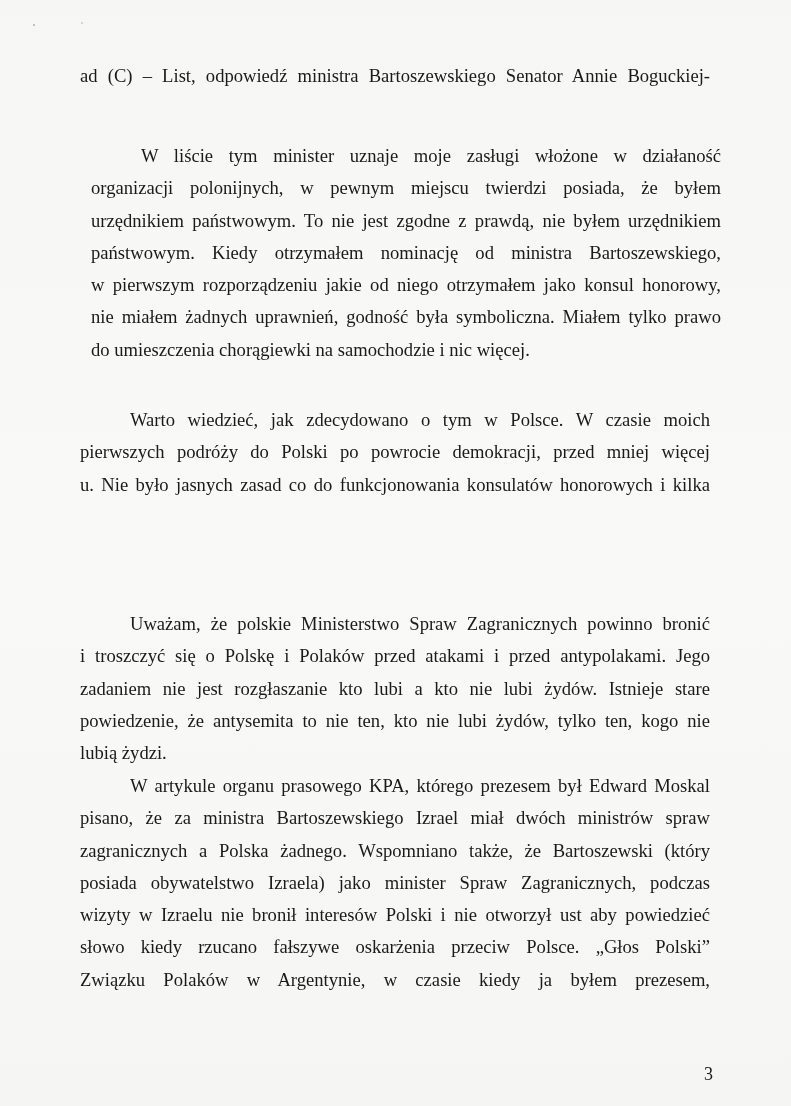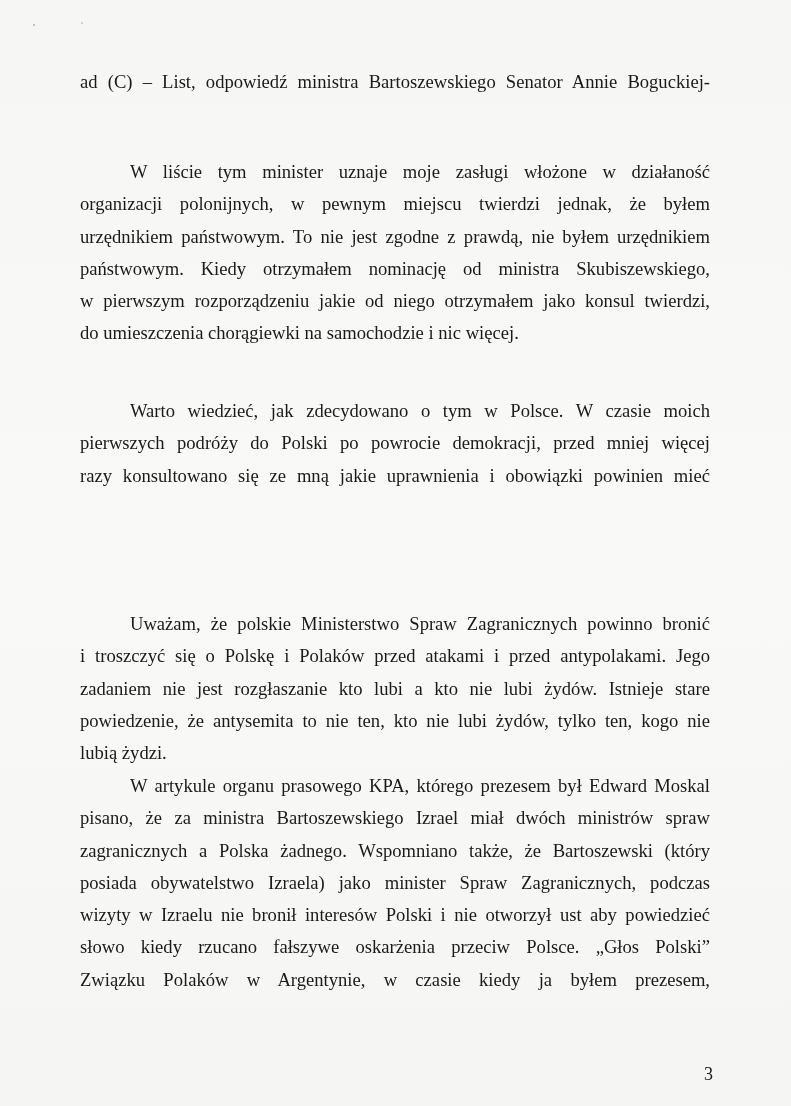--- a/index.html
+++ b/index.html
@@ -55,37 +55,38 @@
       font-size: 18px;
     }
   </style>
 </head>
 <body>
 
 <div class="page">
   <span class="speck" style="left:33px; top:24px;"></span>
   <span class="speck" style="left:81px; top:22px; background:#c8c8c8;"></span>
 
-  <div class="text-block" style="top:66px;">
+  <div class="text-block" style="top:60px;">
     <span class="line just">ad (C) – List, odpowiedź ministra Bartoszewskiego Senator Annie Boguckiej-</span>
   </div>
 
-  <div class="text-block" style="top:156px;">
+  <div class="text-block" style="top:140px;margin-left:11px;">
     <span class="line just indent">W liście tym minister uznaje moje zasługi włożone w działaność</span>
-    <span class="line just">organizacji polonijnych, w pewnym miejscu twierdzi jednak, że byłem</span>
+    <span class="line just">organizacji polonijnych, w pewnym miejscu twierdzi posiada, że byłem</span>
     <span class="line just">urzędnikiem państwowym. To nie jest zgodne z prawdą, nie byłem urzędnikiem</span>
-    <span class="line just">państwowym. Kiedy otrzymałem nominację od ministra Skubiszewskiego,</span>
-    <span class="line just">w pierwszym rozporządzeniu jakie od niego otrzymałem jako konsul twierdzi,</span>
+    <span class="line just">państwowym. Kiedy otrzymałem nominację od ministra Bartoszewskiego,</span>
+    <span class="line just">w pierwszym rozporządzeniu jakie od niego otrzymałem jako konsul honorowy,</span>
+    <span class="line just">nie miałem żadnych uprawnień, godność była symboliczna. Miałem tylko prawo</span>
     <span class="line">do umieszczenia chorągiewki na samochodzie i nic więcej.</span>
   </div>
 
-  <div class="text-block" style="top:395px;">
+  <div class="text-block" style="top:404px;">
     <span class="line just indent">Warto wiedzieć, jak zdecydowano o tym w Polsce. W czasie moich</span>
     <span class="line just">pierwszych podróży do Polski po powrocie demokracji, przed mniej więcej</span>
-    <span class="line just">razy konsultowano się ze mną jakie uprawnienia i obowiązki powinien mieć</span>
+    <span class="line just">u. Nie było jasnych zasad co do funkcjonowania konsulatów honorowych i kilka</span>
   </div>
 
   <div class="text-block" style="top:770px;">
     <span class="line just indent">W artykule organu prasowego KPA, którego prezesem był Edward Moskal</span>
     <span class="line just">pisano, że za ministra Bartoszewskiego Izrael miał dwóch ministrów spraw</span>
     <span class="line just">zagranicznych a Polska żadnego. Wspomniano także, że Bartoszewski (który</span>
     <span class="line just">posiada obywatelstwo Izraela) jako minister Spraw Zagranicznych, podczas</span>
     <span class="line just">wizyty w Izraelu nie bronił interesów Polski i nie otworzył ust aby powiedzieć</span>
     <span class="line just">słowo kiedy rzucano fałszywe oskarżenia przeciw Polsce. „Głos Polski”</span>
     <span class="line just">Związku Polaków w Argentynie, w czasie kiedy ja byłem prezesem,</span>

